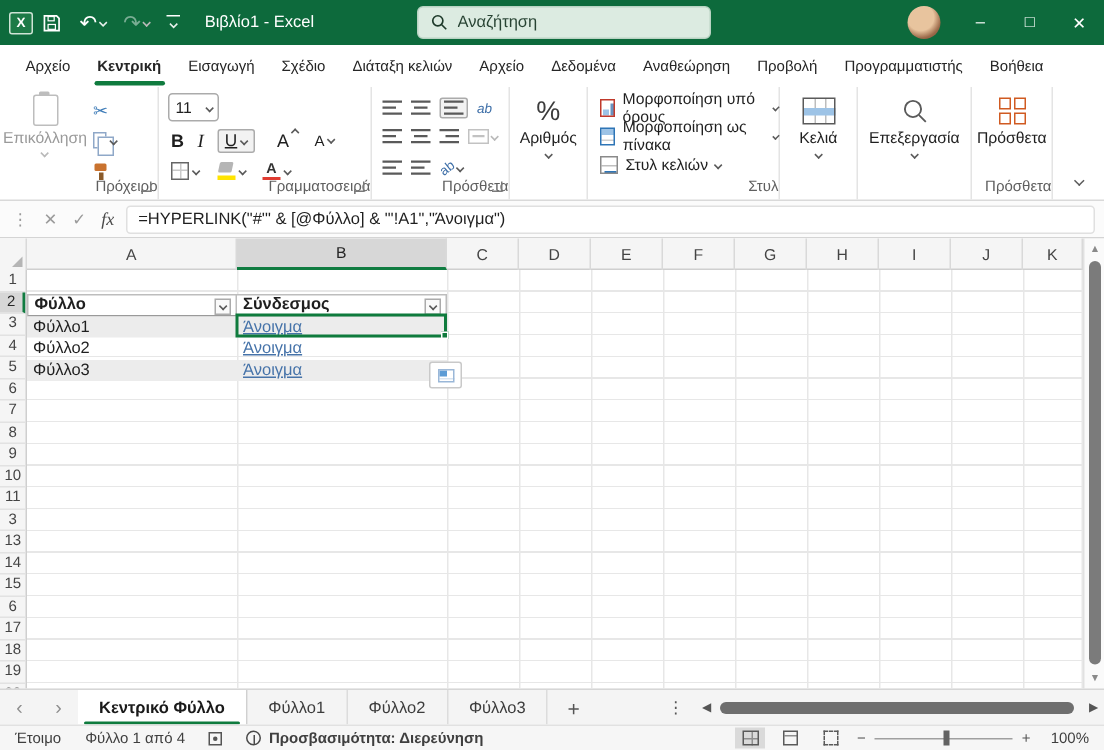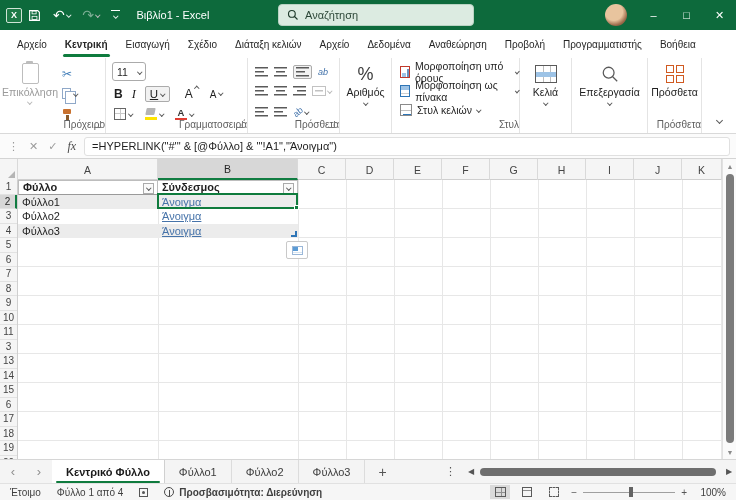--- a/index.html
+++ b/index.html
@@ -122,21 +122,21 @@
   .ch{position:absolute;top:0;height:21px;border-right:1px solid #d9d9d9;display:flex;align-items:center;justify-content:center;font-size:10.5px;color:#444}
   .ch.sel{background:#d7d7d7;border-bottom:2px solid #107C41;color:#262626}
   .rowheads{position:absolute;left:0;top:21px;width:18px;height:279px;overflow:hidden;background:#f5f5f5;border-right:1px solid #cfcfcf}
   .rh{height:14.5px;line-height:14.5px;text-align:center;font-size:10px;color:#444;border-bottom:1px solid #e2e2e2}
   .rh.sel{background:#d7d7d7;border-right:2px solid #107C41;color:#262626}
   .cells{position:absolute;left:18px;top:21px;width:704px;height:279px;overflow:hidden;
      background:repeating-linear-gradient(to bottom,#fff 0,#fff 13.6px,#e7e7e7 13.6px,#e7e7e7 14.5px)}
   .vline{position:absolute;top:0;bottom:0;width:1px;background:#e7e7e7}
 
   
-  .xtable{position:absolute;left:0;top:0;width:280px;height:58px}
+  .xtable{position:absolute;left:0;top:16px;width:280px;height:58px}
   .trow{position:absolute;left:0;width:280px;height:14.5px;display:flex}
   .tcell{width:140px;height:14.5px;display:flex;align-items:center;padding-left:4px;position:relative;font-size:11px}
   .thead .tcell{font-weight:700;background:#fff;border-bottom:1px solid #9a9a9a;border-top:1px solid #bdbdbd}
   .thead .tcell:first-child{border-left:1px solid #bdbdbd}
   .thead .tcell{border-right:1px solid #bdbdbd}
   .banded{background:#ececec}
   .linkcell a{color:#4673a9;font-size:11px}
   .filterbtn{position:absolute;right:3px;top:1.5px;width:11px;height:11px;border:1px solid #ababab;background:#fafafa;display:flex;align-items:center;justify-content:center}
   .selbox{position:absolute;left:139px;top:13px;width:141px;height:16px;border:2px solid #0f7b3d;background:transparent}
   .selbox i{position:absolute;right:-3px;bottom:-3px;width:5px;height:5px;background:#0f7b3d;border:1px solid #fff}

